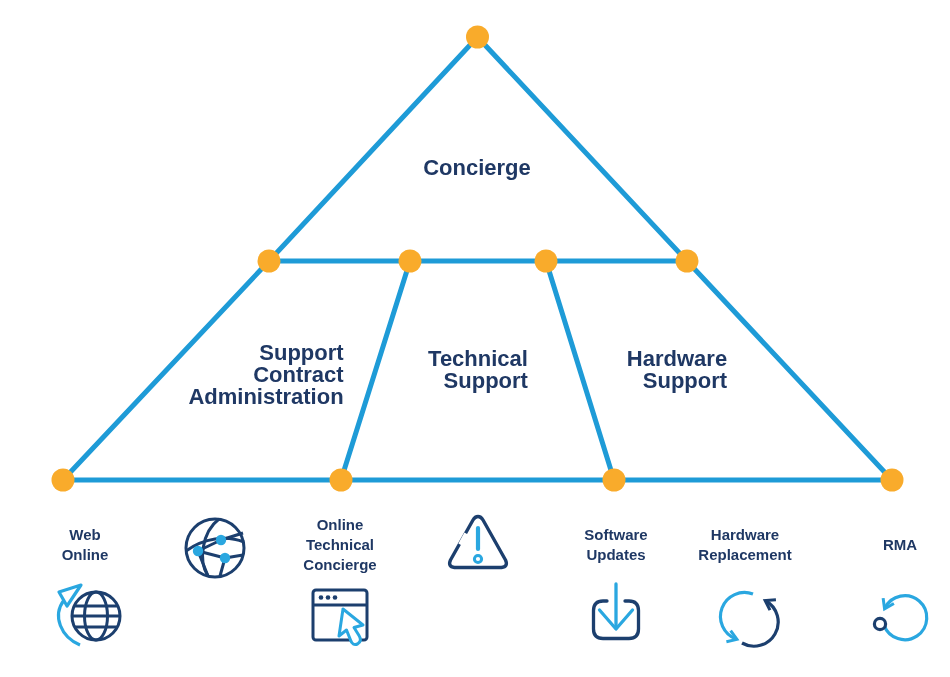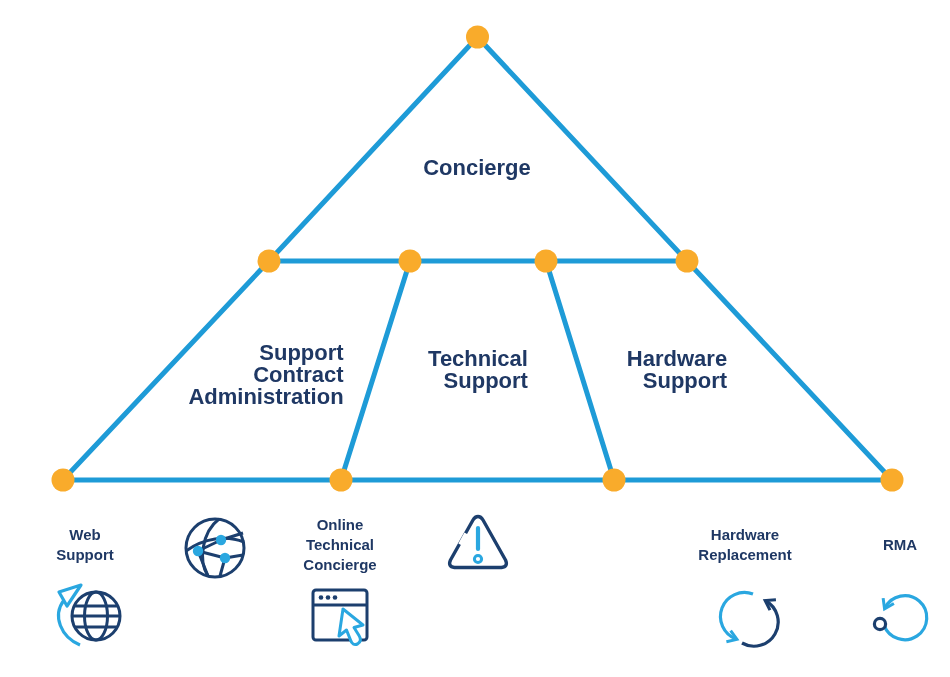--- a/index.html
+++ b/index.html
@@ -59,21 +59,21 @@
   <div class="pyr-label" style="left:266px;top:375px">Support
 Contract
 Administration</div>
   <div class="pyr-label" style="left:478px;top:370px">Technical
 Support</div>
   <div class="pyr-label" style="left:677px;top:370px">Hardware
 Support</div>
 
   <div class="svc" style="left:19px">
     <div class="svc-label">Web
-Support</div>
+Online</div>
     <div class="svc-icon">
       <svg width="72" height="72" viewBox="0 0 72 72">
         <g stroke="#1c3f6e" stroke-width="3" fill="none">
           <circle cx="47" cy="37" r="24"></circle>
           <ellipse cx="47" cy="37" rx="11.5" ry="24"></ellipse>
           <line x1="26" y1="27" x2="68" y2="27"></line>
           <line x1="23" y1="37" x2="71" y2="37"></line>
           <line x1="26" y1="48" x2="68" y2="48"></line>
         </g>
         <path d="M31 66 C 12 58 3 37 15 21" stroke="#ffffff" stroke-width="9.5" fill="none"></path>
@@ -130,20 +130,33 @@
     <div class="svc-icon">
       <svg width="72" height="72" viewBox="0 0 72 72">
         <path d="M37 5.5 Q40 5.5 42 9 L64.5 49 Q67.5 55.5 60.5 56.5 L13.5 56.5 Q6.5 55.5 9.5 49 L32 9 Q34 5.5 37 5.5 Z" fill="none" stroke="#1c3f6e" stroke-width="3.4" stroke-linejoin="round"></path>
         <line x1="20" y1="34" x2="26" y2="23" stroke="#ffffff" stroke-width="6"></line>
         <line x1="37" y1="17" x2="37" y2="38" stroke="#2aa7e0" stroke-width="4.2" stroke-linecap="round"></line>
         <circle cx="37" cy="48" r="3.6" fill="none" stroke="#2aa7e0" stroke-width="3"></circle>
       </svg>
     </div>
   </div>
 
+  <div class="svc" style="left:550px">
+    <div class="svc-label">Software
+Updates</div>
+    <div class="svc-icon">
+      <svg width="72" height="72" viewBox="0 0 72 72">
+        <path d="M27 22 L23 22 Q13.5 22 13.5 31.5 V 50 Q13.5 59.5 23 59.5 H 49 Q58.5 59.5 58.5 50 V 31.5 Q58.5 22 49 22 L45 22" fill="none" stroke="#1c3f6e" stroke-width="3.3" stroke-linecap="round"></path>
+        <g stroke="#2aa7e0" stroke-width="3.3" fill="none" stroke-linecap="round" stroke-linejoin="round">
+          <line x1="36" y1="5" x2="36" y2="49"></line>
+          <path d="M19.5 31 L36 50 L52.5 31"></path>
+        </g>
+      </svg>
+    </div>
+  </div>
 
   <div class="svc" style="left:679px">
     <div class="svc-label">Hardware
 Replacement</div>
     <div class="svc-icon">
       <svg width="72" height="72" viewBox="0 0 72 72">
         <defs>
           <marker id="mh-blue" orient="auto" markerUnits="userSpaceOnUse" markerWidth="16" markerHeight="16" refX="10" refY="8">
             <path d="M2 2 L11 8 L2 14" fill="none" stroke="#2aa7e0" stroke-width="3"></path>
           </marker>

